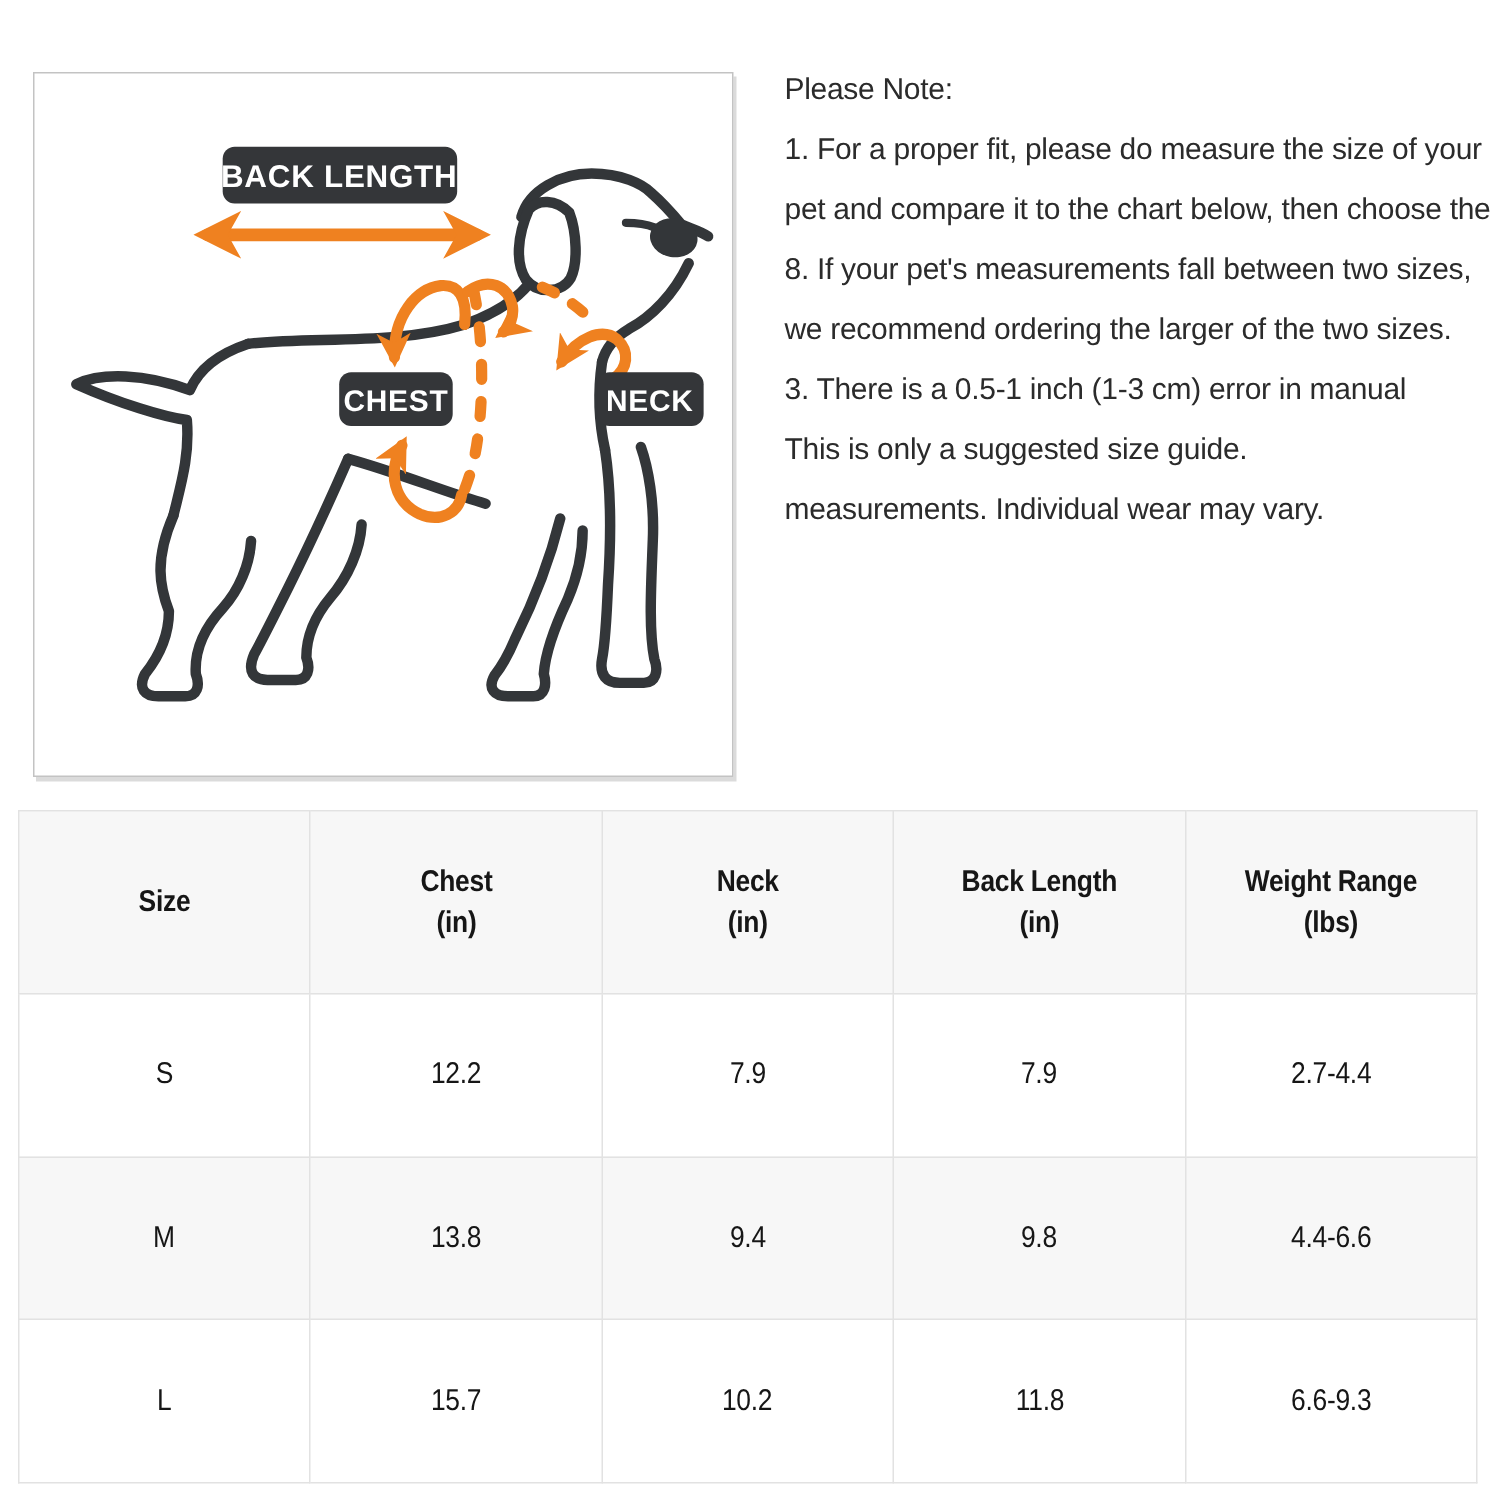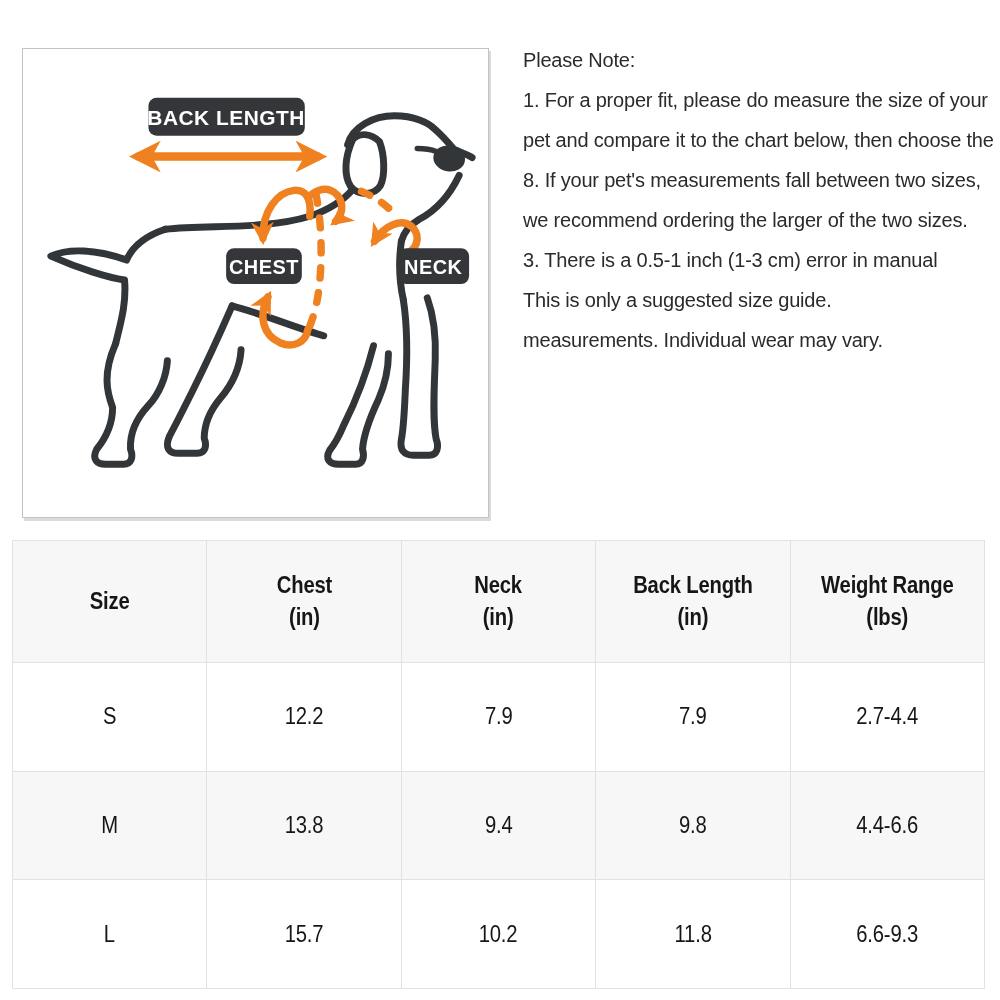--- a/index.html
+++ b/index.html
@@ -23,21 +23,21 @@
   
   .notes{
     position:absolute;left:500px;top:40px;width:498px;
     font-size:20px;line-height:40px;letter-spacing:-.2px;color:#2b2b2b;margin-left:23px;
   }
   .note-line{white-space:nowrap;}
   
   table.size-table{
     position:absolute;left:12px;top:540px;width:973px;height:449px;
     border-collapse:collapse;table-layout:fixed;
-    font-size:23px;color:#161616;
+    font-size:20px;color:#161616;
   }
   .size-table th,.size-table td{
     border:1px solid #e2e2e2;text-align:center;vertical-align:middle;
     padding:0;
   }
   .size-table thead tr{height:122px;background:#f7f7f7;}
   .size-table tbody tr{height:82px;background:#ffffff;}
   .size-table tbody tr:nth-child(even){background:#f7f7f7;}
   .size-table th{font-weight:bold;white-space:pre-line;line-height:1.35;}
   .cond{display:inline-block;transform:scaleX(.88);letter-spacing:-.2px;}

